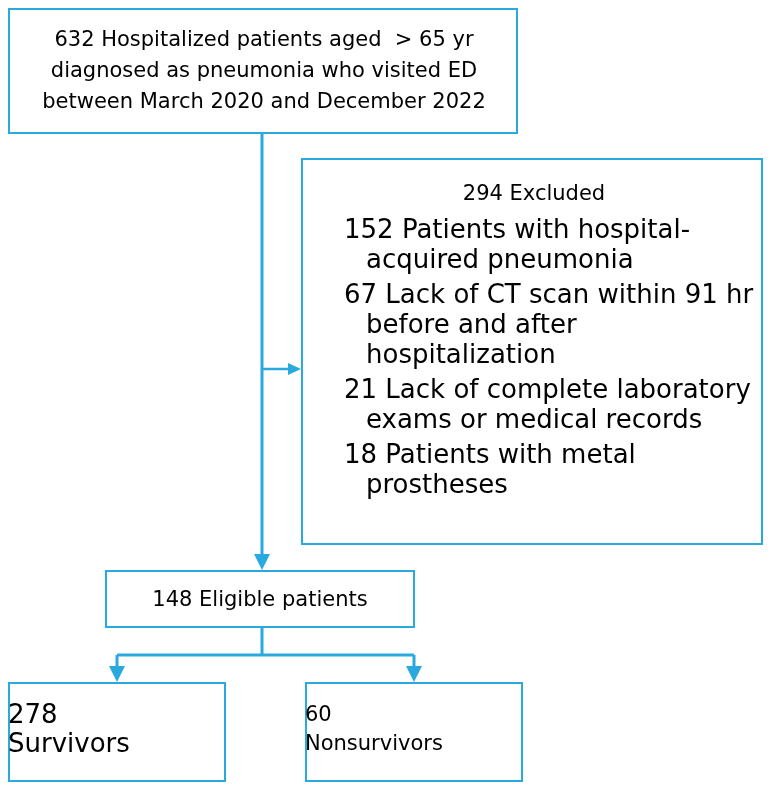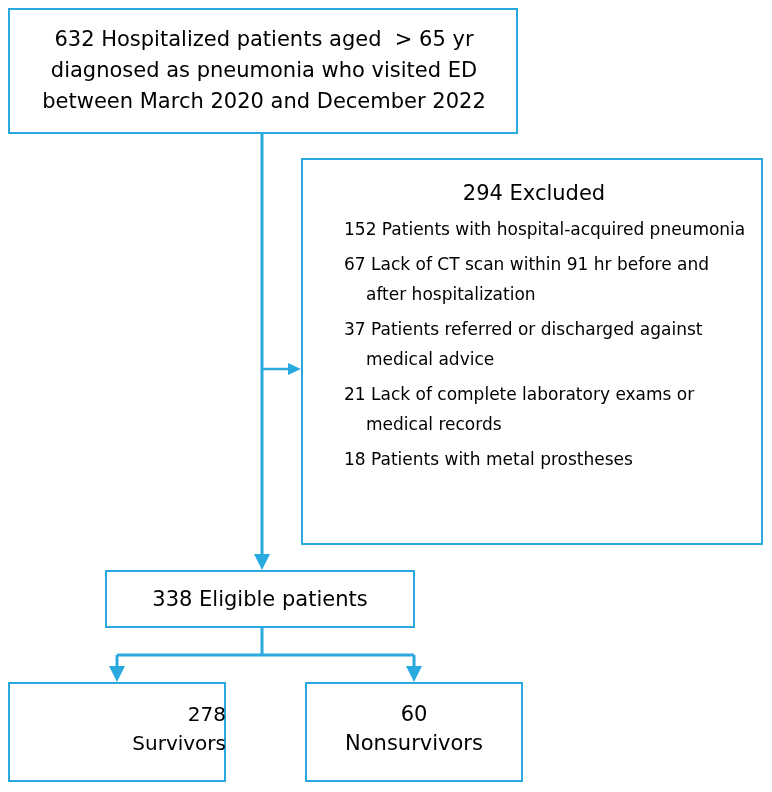--- a/index.html
+++ b/index.html
@@ -72,21 +72,21 @@
   #excluded-list {
     position: absolute;
     left: 324px;
     top: 214px;
     width: 430px;
     margin: 0;
     padding: 0;
     list-style: none;
   }
   #excluded-list li {
-    font-size: 17px;
+    font-size: 26px;
     line-height: 30px;
     padding-left: 42px;
     text-indent: -22px;
     margin-bottom: 5px;
   }
 
   
   #box-eligible {
     left: 105px;
     top: 570px;
@@ -106,39 +106,38 @@
   #box-survivors {
     left: 8px;
     top: 682px;
     width: 218px;
     height: 100px;
   }
   #survivors-text {
     left: 8px;
     top: 700px;
     width: 218px;
-    font-size: 20px;
+    font-size: 26px;
     line-height: 29px;
-    text-align: right;
+    text-align: left;
   }
 
   
   #box-nonsurvivors {
     left: 305px;
     top: 682px;
     width: 218px;
     height: 100px;
   }
   #nonsurvivors-text {
     left: 305px;
     top: 700px;
     width: 218px;
     font-size: 21px;
     line-height: 29px;
-    text-align: center;
   }
 
   #connectors {
     position: absolute;
     left: 0;
     top: 0;
     width: 772px;
     height: 792px;
     pointer-events: none;
   }
@@ -168,27 +167,26 @@
   <div class="box" id="box-enrolled"></div>
   <div class="box-text" id="enrolled-text">632 Hospitalized patients aged  &gt; 65 yr
 diagnosed as pneumonia who visited ED
 between March 2020 and December 2022</div>
 
   <div class="box" id="box-excluded"></div>
   <div class="box-text" id="excluded-title">294 Excluded</div>
   <ul id="excluded-list">
     <li>152 Patients with hospital-acquired pneumonia</li>
     <li>67 Lack of CT scan within 91 hr before and after hospitalization</li>
-    <li>37 Patients referred or discharged against medical advice</li>
     <li>21 Lack of complete laboratory exams or medical records</li>
     <li>18 Patients with metal prostheses</li>
   </ul>
 
   <div class="box" id="box-eligible"></div>
-  <div class="box-text" id="eligible-text">338 Eligible patients</div>
+  <div class="box-text" id="eligible-text">148 Eligible patients</div>
 
   <div class="box" id="box-survivors"></div>
   <div class="box-text" id="survivors-text">278
 Survivors</div>
 
   <div class="box" id="box-nonsurvivors"></div>
   <div class="box-text" id="nonsurvivors-text">60
 Nonsurvivors</div>
 
 </div>

